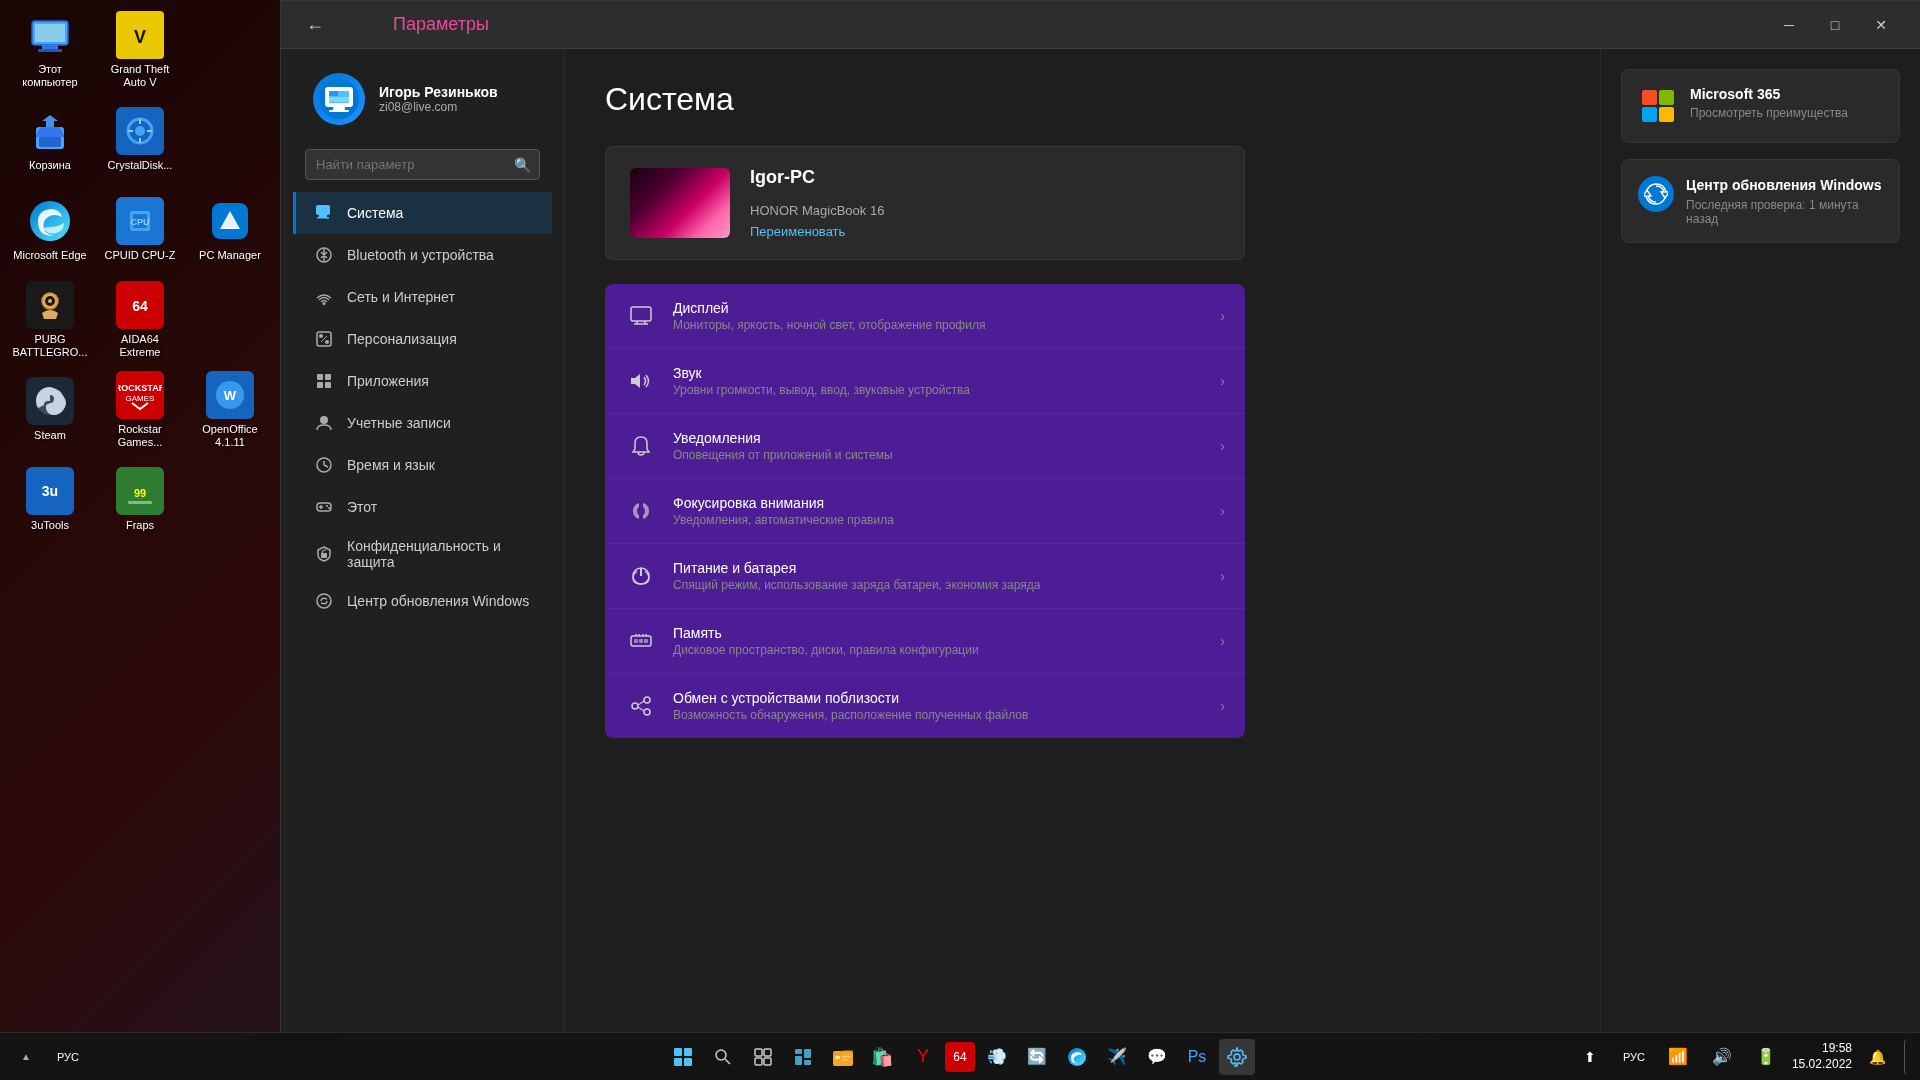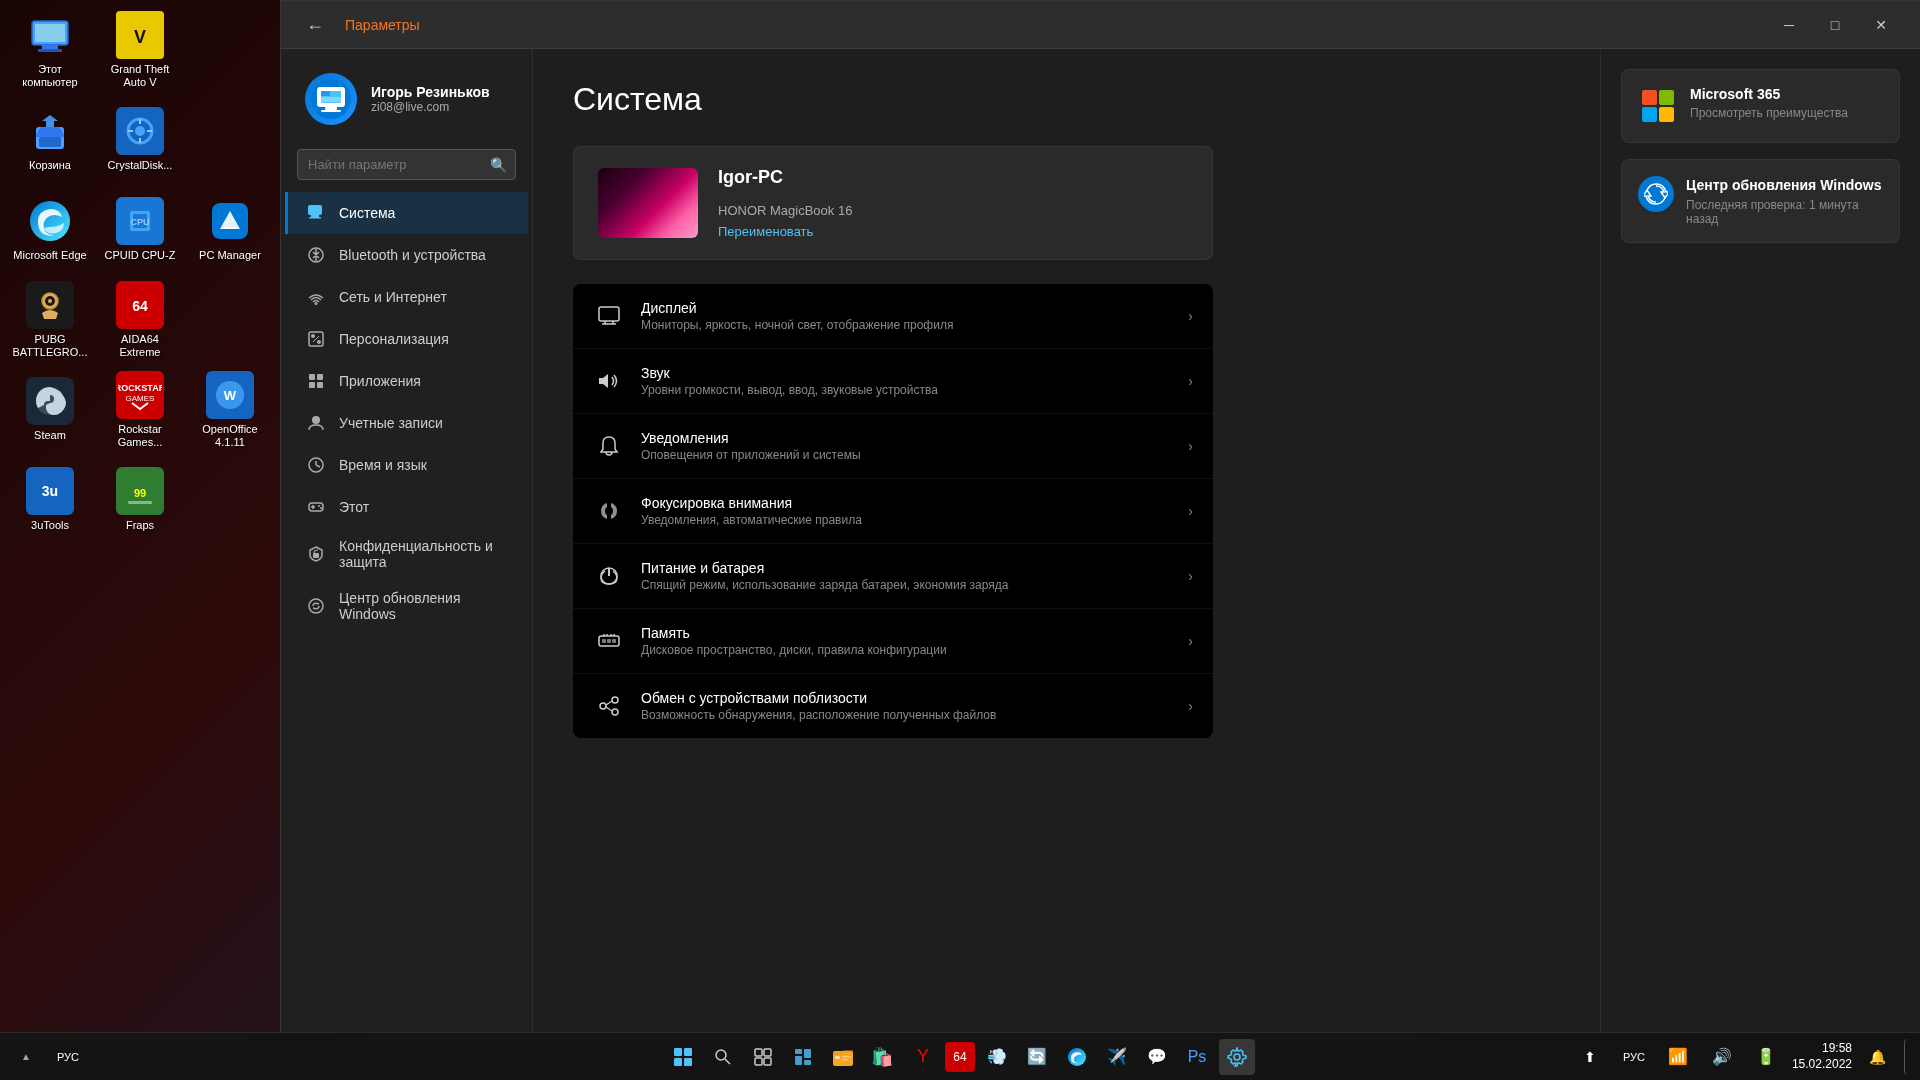--- a/index.html
+++ b/index.html
@@ -173,23 +173,23 @@
     }
 
     .settings-body {
       display: flex;
       flex: 1;
       overflow: hidden;
     }
 
     
     .settings-sidebar {
-      width: 252px;
+      width: 284px;
       background: #202020;
-      padding: 8px 4px;
+      padding: 8px 12px;
       overflow-y: auto;
       border-right: 1px solid rgba(255,255,255,0.06);
     }
 
     .user-profile {
       display: flex;
       align-items: center;
       gap: 14px;
       padding: 16px 20px 20px;
     }
@@ -337,21 +337,21 @@
 
     
     .settings-list {
       max-width: 640px;
     }
 
     .settings-item {
       display: flex;
       align-items: center;
       justify-content: space-between;
-      background: #000000;
+      background: #4c1d95;
       border-radius: 0;
       padding: 16px 20px;
       border-bottom: 1px solid rgba(255,255,255,0.06);
       cursor: pointer;
     }
 
     .settings-item:first-child { border-radius: 8px 8px 0 0; }
     .settings-item:last-child { border-radius: 0 0 8px 8px; border-bottom: none; }
     .settings-item:only-child { border-radius: 8px; }
 
@@ -646,21 +646,21 @@
       </div>
       <span class="icon-label">Fraps</span>
     </div>
   </div>
 
   <div class="settings-window">
 
     <div class="title-bar">
       <div class="title-bar-left">
         <div class="taskbar-btn" style="font-size:18px; color:#ccc;">←</div>
-        <span style="color:#f97316; font-size:14px;">Параметры</span>
+        <span style="color:#ec4899; font-size:18px;margin-left:48px;">Параметры</span>
       </div>
       <div class="title-bar-controls">
         <div class="win-btn">─</div>
         <div class="win-btn">□</div>
         <div class="win-btn close">✕</div>
       </div>
     </div>
 
     <div class="settings-body">
 

